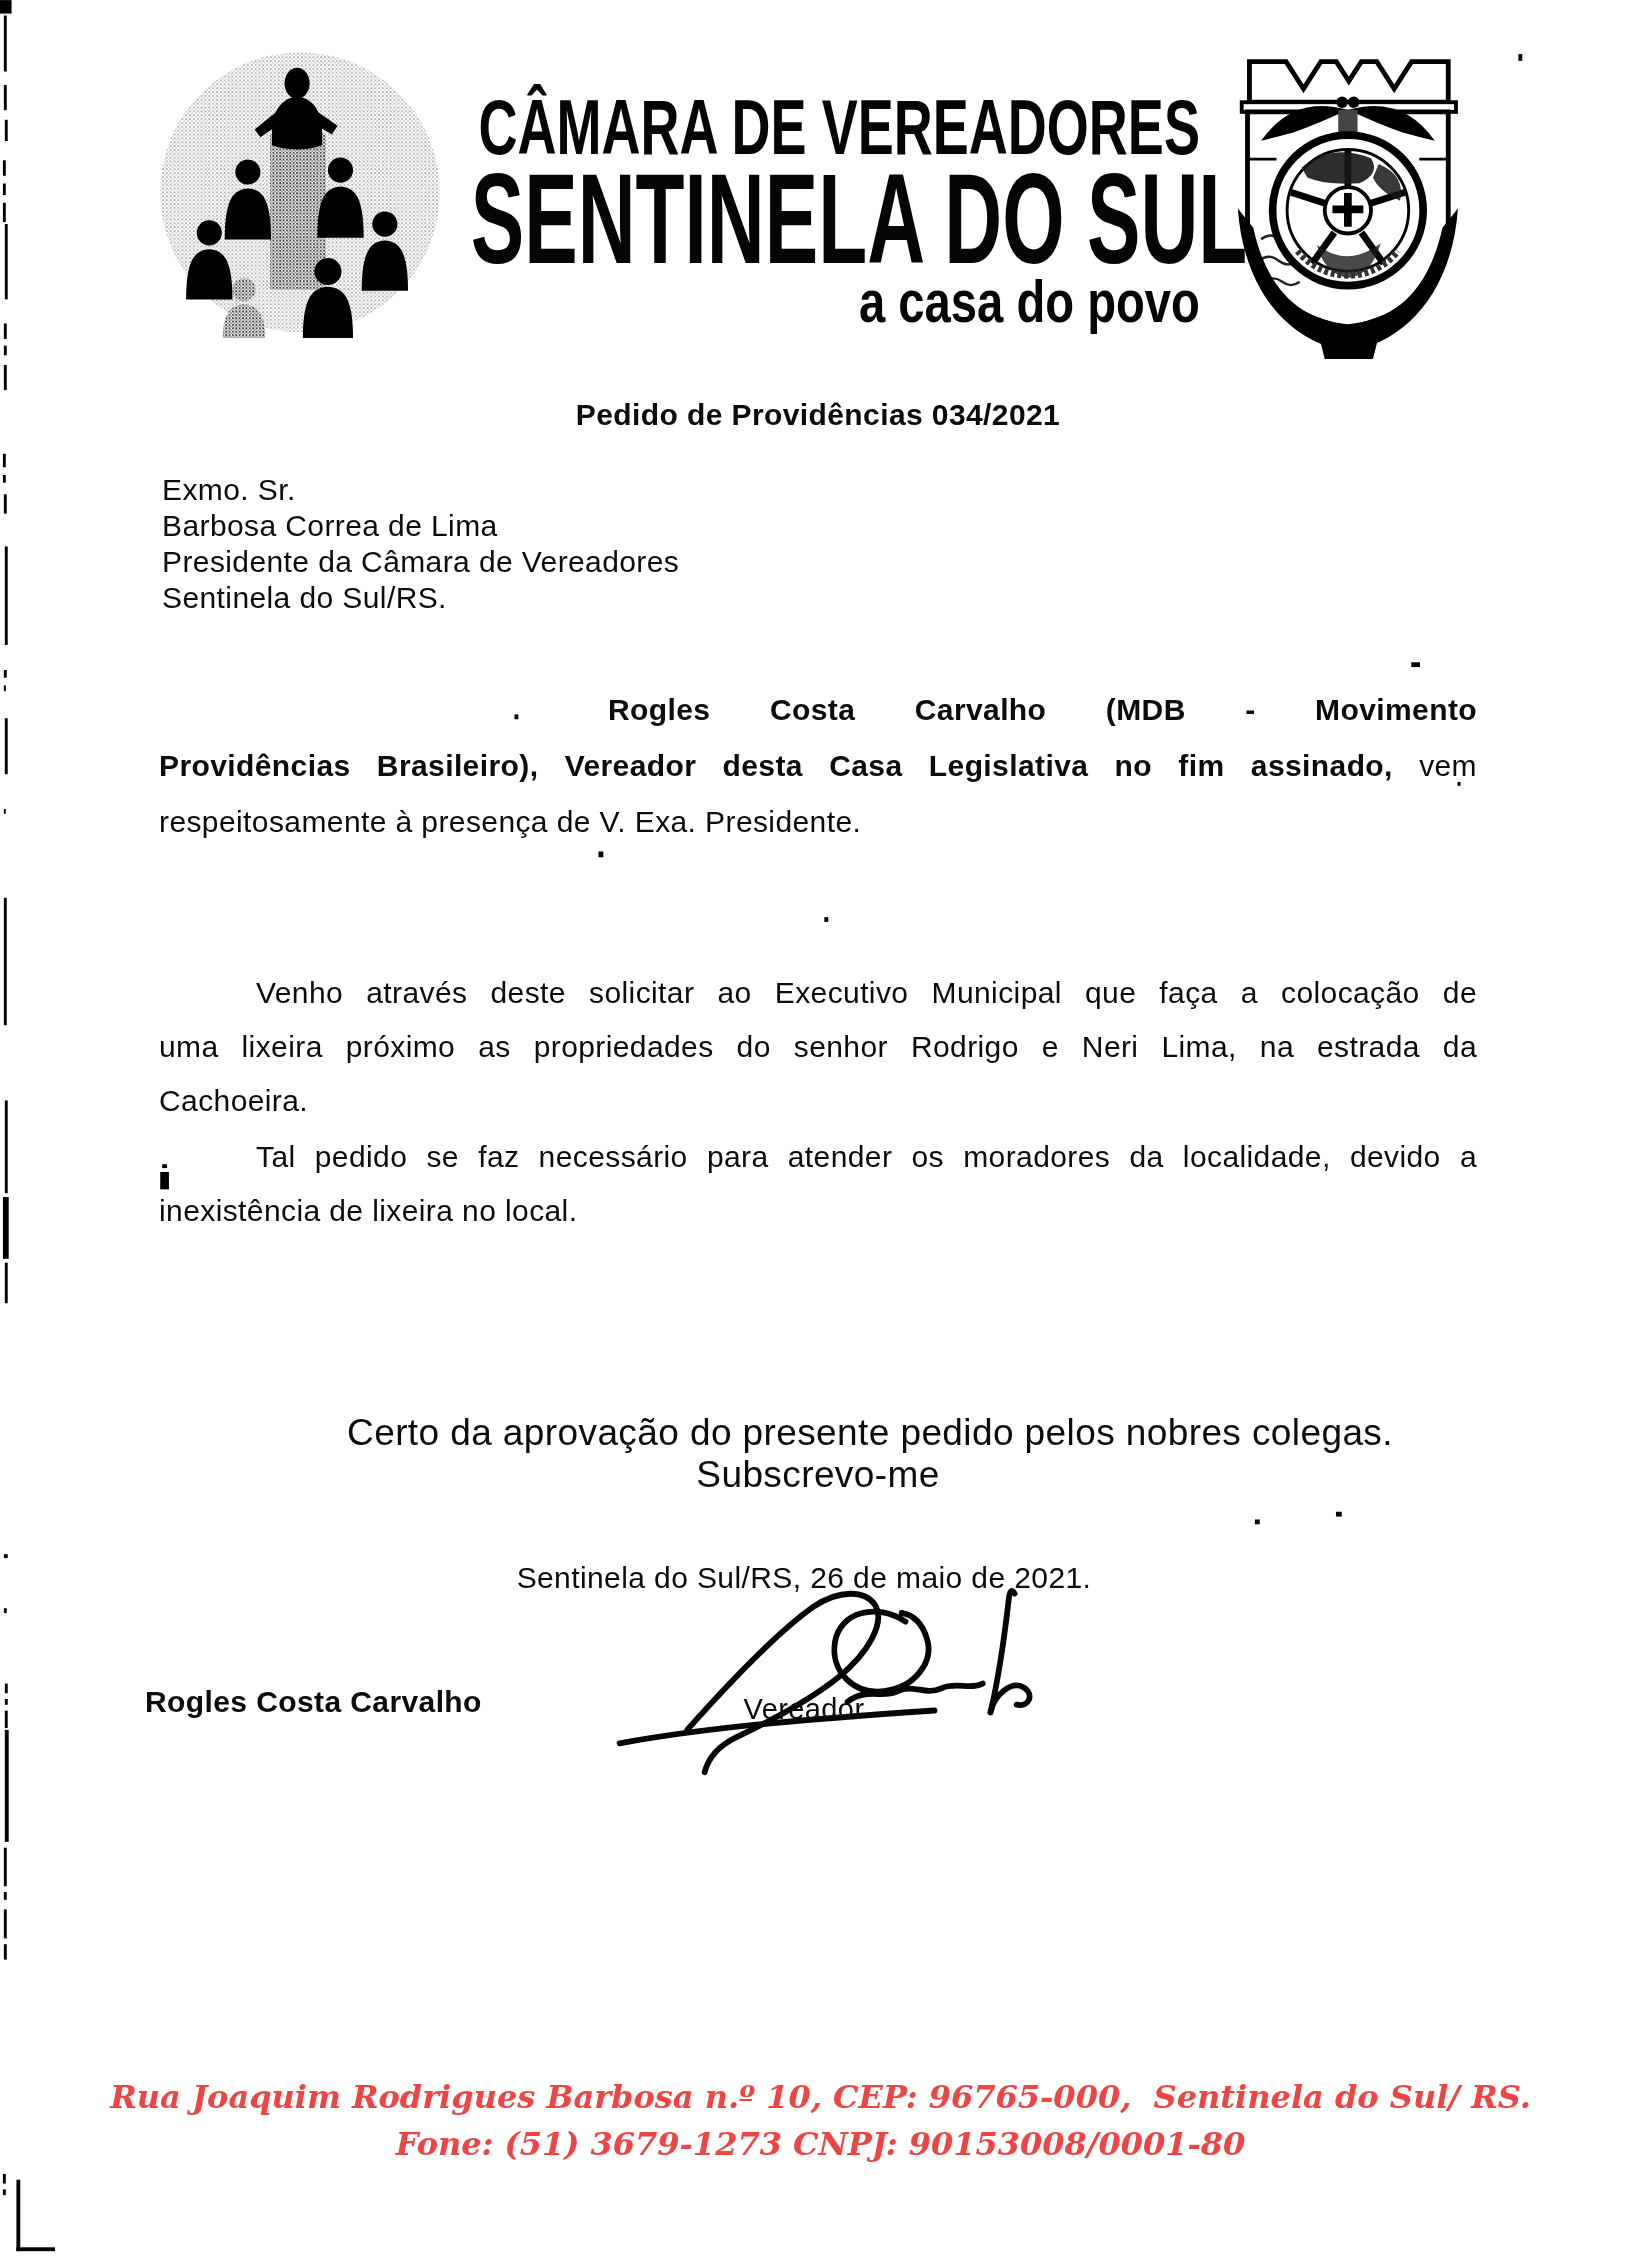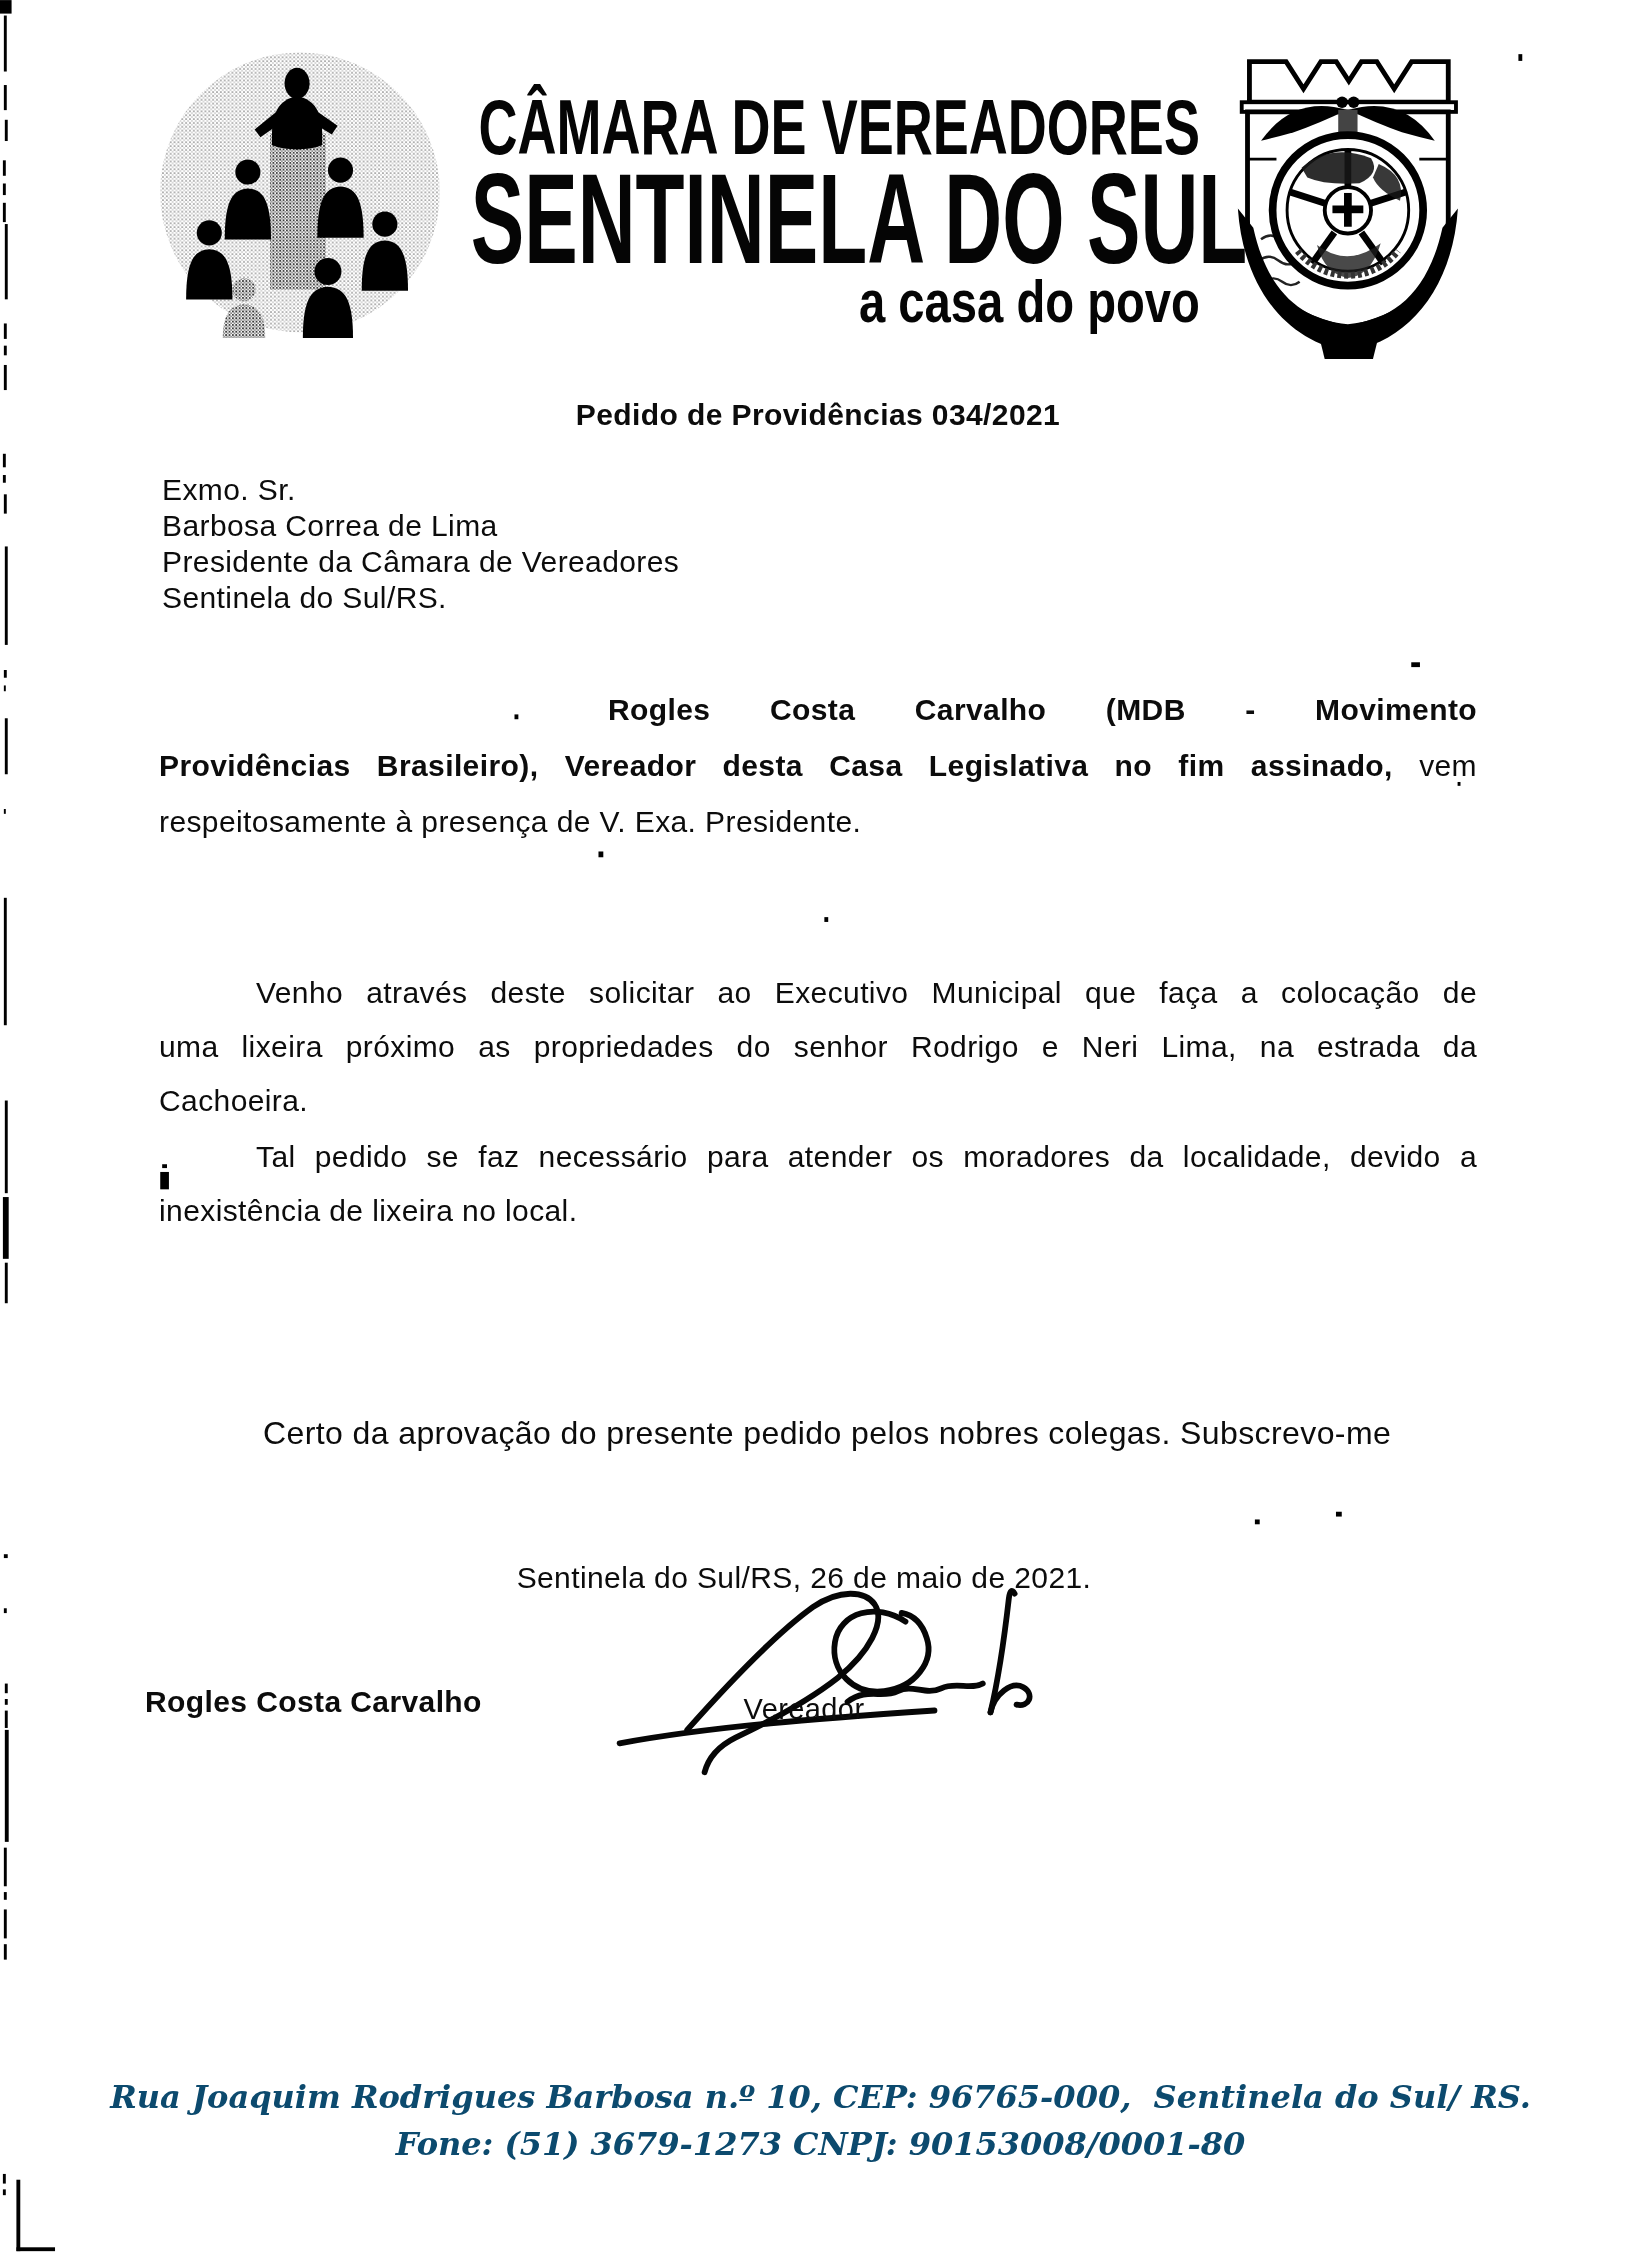--- a/index.html
+++ b/index.html
@@ -23,40 +23,40 @@
   .para{position:absolute;left:159px;width:1318px;font-size:30px;letter-spacing:0.4px;}
   .p1{top:682px;} .p1 .ln{line-height:56px;height:56px;}
   .p2{top:966px;} .p2 .ln{line-height:54px;height:54px;}
   .p3{top:1130px;} .p3 .ln{line-height:54px;height:54px;}
   .ln{white-space:nowrap;}
   .just{text-align:justify;text-align-last:justify;white-space:normal;}
   .ind100{padding-left:97px;}
   .ind465{padding-left:449px;}
   .b{font-weight:bold;}
   .closing{
-    position:absolute;left:159px;top:1412px;width:1318px;font-size:32px;
-    letter-spacing:0.4px;line-height:42px;text-indent:104px;
+    position:absolute;left:159px;top:1412px;width:1318px;font-size:37px;
+    letter-spacing:0.4px;line-height:42px;text-indent:104px;text-align:center;
   }
   .dateline{
     position:absolute;left:145px;top:1558px;width:1318px;text-align:center;
     font-size:30px;letter-spacing:0.4px;line-height:39px;
   }
   .sig-name{
     position:absolute;left:145px;top:1684px;width:1318px;text-align:left;
     font-size:30px;font-weight:bold;letter-spacing:0.4px;line-height:35px;
   }
   .sig-role{
     position:absolute;left:145px;top:1692px;width:1318px;text-align:center;
     font-size:29px;letter-spacing:0.4px;line-height:35px;
   }
   .signature-svg{position:absolute;left:579px;top:1583px;width:483px;height:198px;}
   .footer{
     position:absolute;left:0;top:2074px;width:1641px;text-align:center;
     font-family:"DejaVu Serif", serif;font-style:italic;font-weight:bold;
-    font-size:32px;line-height:47px;color:#0c4a6e;
+    font-size:32px;line-height:47px;color:#ef4444;
   }
   .footer .fline{white-space:pre;}
   .artifacts-svg{position:absolute;left:0;top:0;width:1641px;height:2258px;pointer-events:none;}
 </style>
 </head>
 <body>
 
 <div class="page">
 
   <svg class="logo-svg" viewBox="0 0 300 312">

